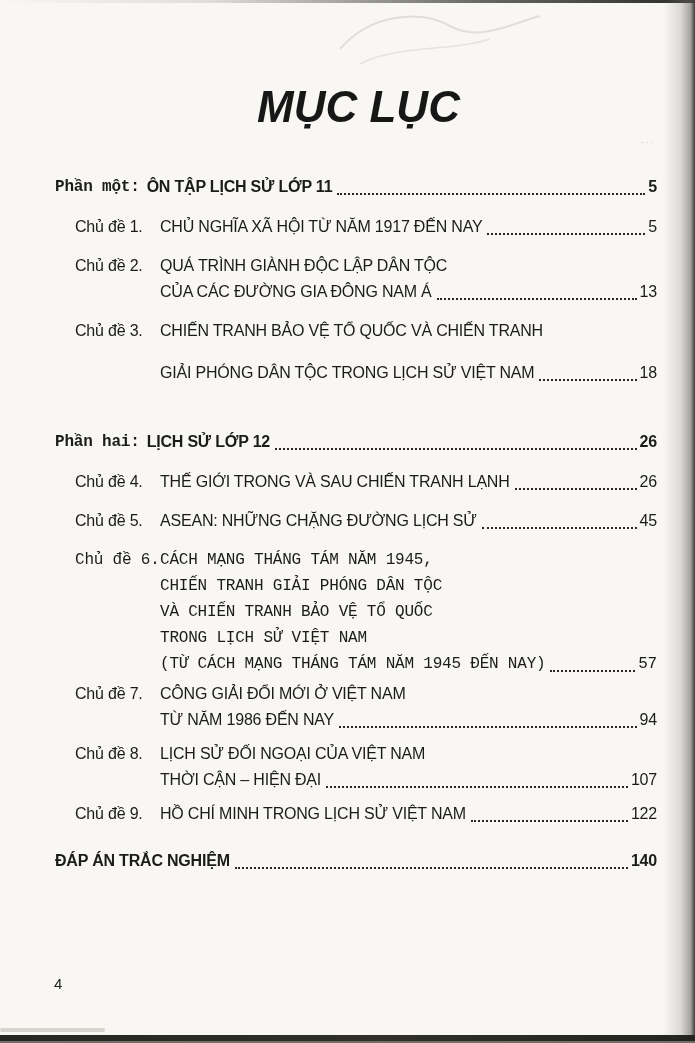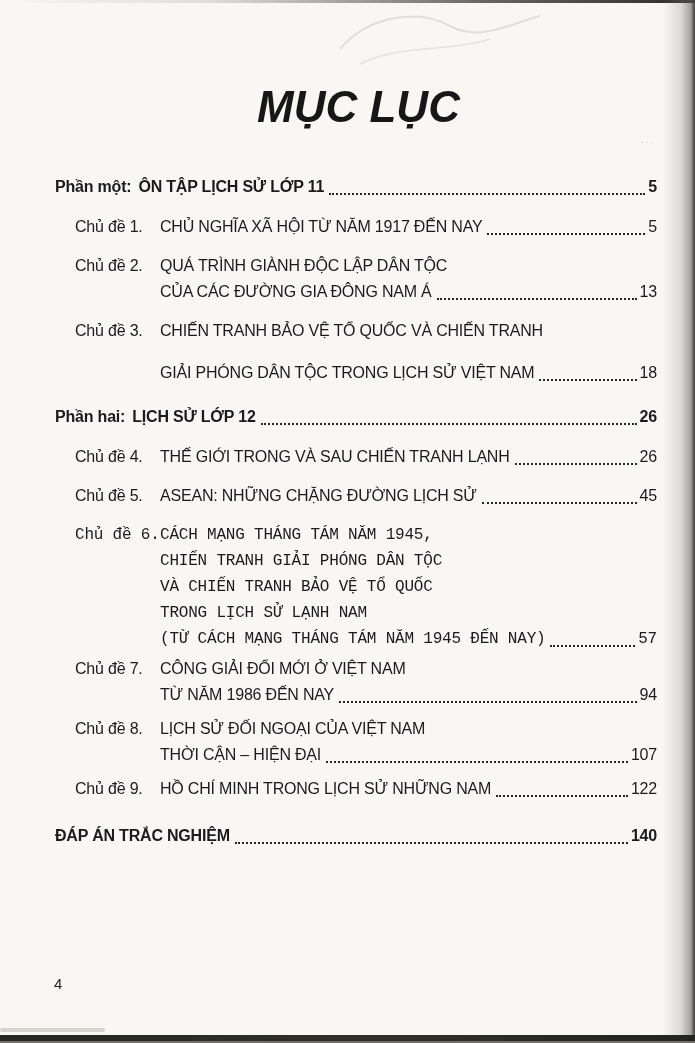--- a/index.html
+++ b/index.html
@@ -46,22 +46,22 @@
     font-weight:bold; font-style:italic;
     color:#171717;
   }
   
   .toc {
     margin:44px 38px 0 55px;
     font-size:16px; line-height:26px;
     letter-spacing:-0.2px;
   }
   .part-row { display:flex; align-items:flex-end; font-weight:bold; margin-bottom:14px; }
-  .part-row .part-prefix { margin-right:7px; white-space:nowrap; }
-  .part-row.part2 { margin-top:18px; }
+  .part-row .part-prefix { margin-right:7px; white-space:nowrap;font-family:Liberation Mono, monospace; }
+  .part-row.part2 { margin-top:43px; }
   .entry { display:flex; margin-bottom:13px; padding-left:20px; }
   .entry-label { width:85px; flex-shrink:0; }
   .entry-content { flex:1; min-width:0; }
   .leader { display:flex; align-items:flex-end; }
   .t { white-space:nowrap; }
   .dots {
     flex:1; min-width:14px; height:0;
     border-bottom:2px dotted #262626;
     margin:0 3px 5px 5px;
   }
@@ -161,21 +161,21 @@
       </div>
     </div>
   </div>
 
   <div class="entry e6">
     <span class="entry-label">Chủ đề 6.</span>
     <div class="entry-content">
       <div>CÁCH MẠNG THÁNG TÁM NĂM 1945,</div>
       <div>CHIẾN TRANH GIẢI PHÓNG DÂN TỘC</div>
       <div>VÀ CHIẾN TRANH BẢO VỆ TỔ QUỐC</div>
-      <div>TRONG LỊCH SỬ LẠNH NAM</div>
+      <div>TRONG LỊCH SỬ VIỆT NAM</div>
       <div class="leader">
         <span class="t">(TỪ CÁCH MẠNG THÁNG TÁM NĂM 1945 ĐẾN NAY)</span>
         <span class="dots"></span>
         <span class="pagenum">57</span>
       </div>
     </div>
   </div>
 
   <div class="entry e7">
     <span class="entry-label">Chủ đề 7.</span>
@@ -198,21 +198,21 @@
         <span class="dots"></span>
         <span class="pagenum">107</span>
       </div>
     </div>
   </div>
 
   <div class="entry">
     <span class="entry-label">Chủ đề 9.</span>
     <div class="entry-content">
       <div class="leader">
-        <span class="t">HỒ CHÍ MINH TRONG LỊCH SỬ NHỮNG NAM</span>
+        <span class="t">HỒ CHÍ MINH TRONG LỊCH SỬ VIỆT NAM</span>
         <span class="dots"></span>
         <span class="pagenum">122</span>
       </div>
     </div>
   </div>
 
   <div class="answers-row">
     <span class="t">ĐÁP ÁN TRẮC NGHIỆM</span>
     <span class="dots"></span>
     <span class="pagenum">140</span>

